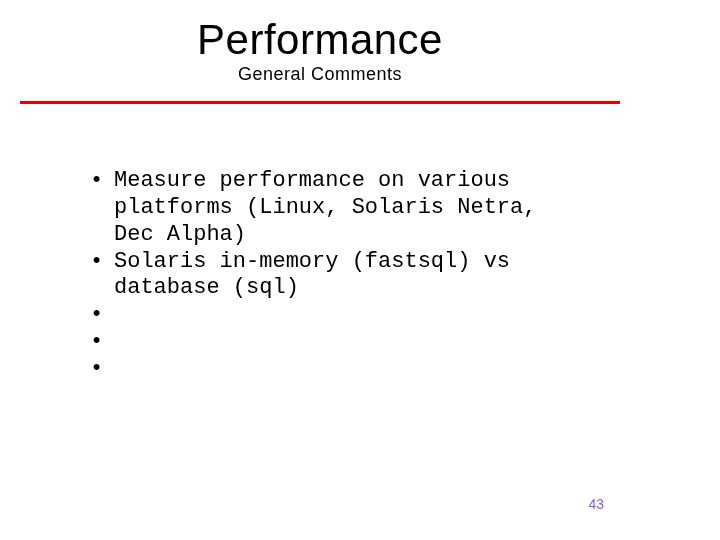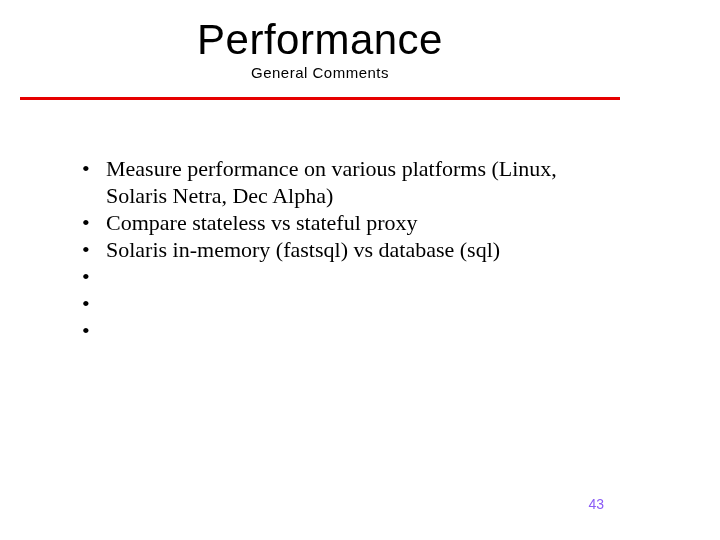--- a/index.html
+++ b/index.html
@@ -27,36 +27,37 @@
     font-family: Impact, "Arial Narrow", sans-serif;
     font-weight: 400;
     font-size: 42px;
     letter-spacing: 0.5px;
     margin: 0;
     line-height: 1.05;
   }
   .subtitle {
     font-family: Impact, "Arial Narrow", sans-serif;
     font-weight: 400;
-    font-size: 15px;
+    font-size: 18px;
     letter-spacing: 0.5px;
     margin: 2px 0 16px 0;
   }
   .divider {
     border: none;
     border-top: 3px solid #e60000;
     margin: 6px 20px 0 20px;
   }
   .content {
     padding: 56px 60px 0 64px;
   }
   ul.bullets {
-    margin: 0;
+    margin: 8px;
     padding: 0 0 0 24px;
     list-style: none;
+    font-family: Liberation Mono, monospace;
   }
   ul.bullets > li {
     position: relative;
     font-size: 22px;
     line-height: 1.22;
     padding-left: 18px;
     min-height: 27px;
   }
   ul.bullets > li::before {
     content: "•";
@@ -82,21 +83,20 @@
   <div class="title-block">
     <h1 class="title">Performance</h1>
     <div class="subtitle">General Comments</div>
   </div>
 
   <hr class="divider">
 
   <div class="content">
     <ul class="bullets">
       <li><span>Measure performance on various platforms (Linux, Solaris Netra, Dec Alpha)</span></li>
-      <li><span>Compare stateless vs stateful proxy</span></li>
       <li><span>Solaris in-memory (fastsql) vs database (sql)</span></li>
       <li><span></span></li>
       <li><span></span></li>
       <li><span></span></li>
     </ul>
   </div>
 
   <div class="pagenum">43</div>
 
 </div>

